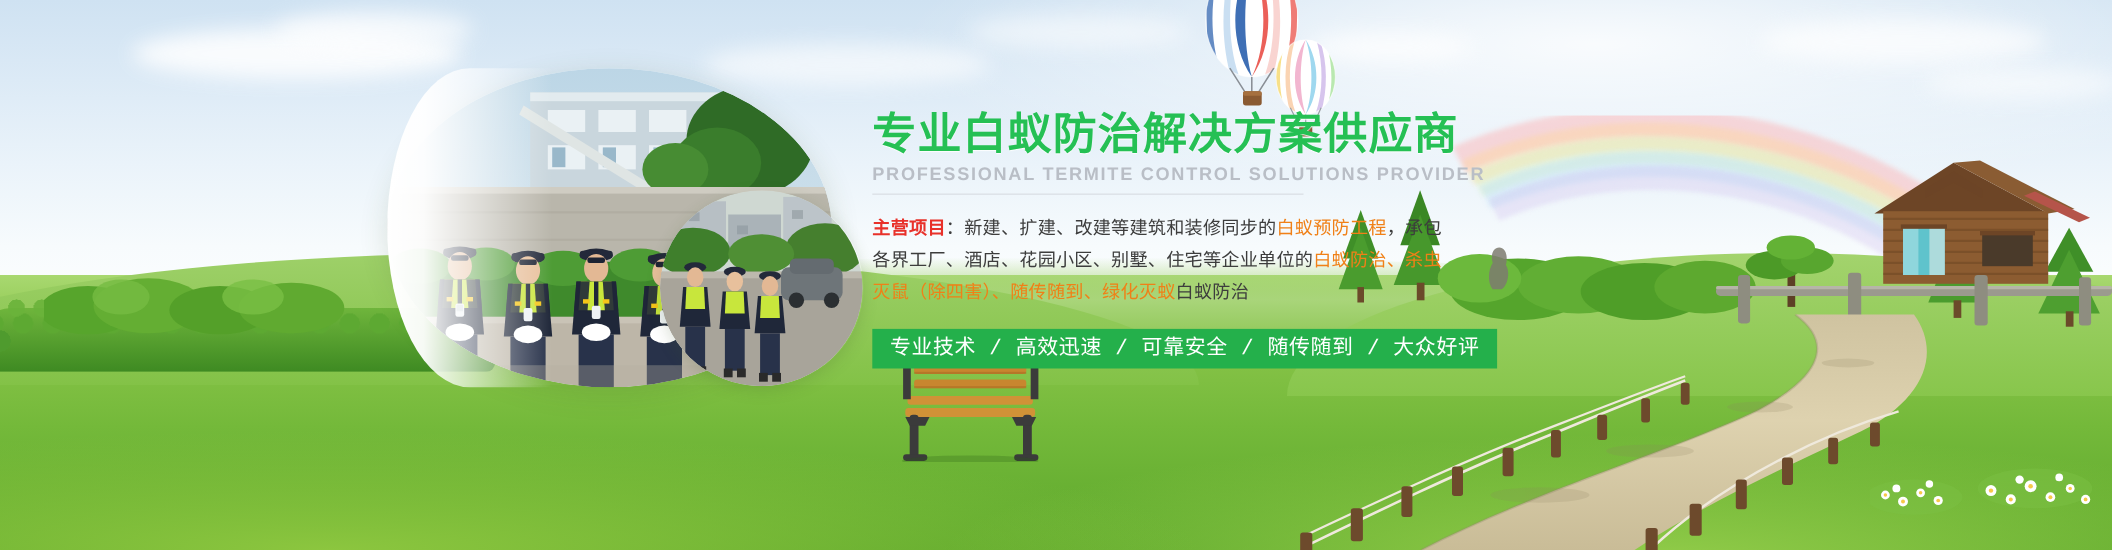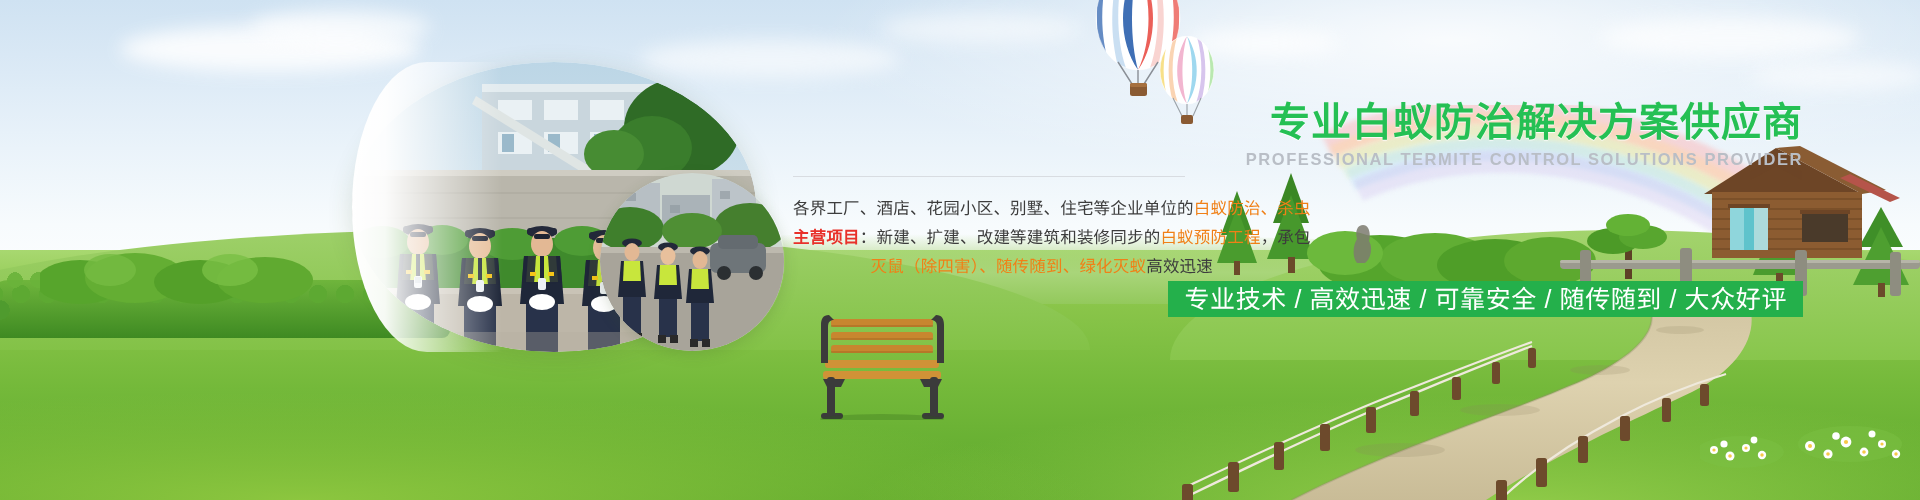--- a/index.html
+++ b/index.html
@@ -2,21 +2,21 @@
 <html lang="zh-CN"><head>
 <meta charset="utf-8">
 <title>Termite Control Banner</title>
 <style>
   * { margin:0; padding:0; box-sizing:border-box; }
   html,body { width:1920px; height:500px; overflow:hidden; }
   body {
     font-family:"Liberation Sans","DejaVu Sans",sans-serif;
     background:#ffffff;
   }
-  .banner { position:relative; width:1920px; height:500px; overflow:hidden;text-align:right; }
+  .banner { position:relative; width:1920px; height:500px; overflow:hidden; }
 
   
   .sky {
     position:absolute; left:0; top:0; width:1920px; height:330px;
     background:linear-gradient(to bottom,#cfe2f2 0%,#dceaf6 22%,#eaf3fa 45%,#f7fbfd 68%,#ffffff 92%);
   }
   .sky-wash {
     position:absolute; left:0; top:0; width:1920px; height:230px;
     background:radial-gradient(ellipse 900px 200px at 1450px 40px, rgba(255,255,255,.85) 0%, rgba(255,255,255,0) 70%);
   }
@@ -135,24 +135,24 @@
 
   .body-copy { margin-top:17px; width:420px; }
   .body-line {
     font-size:16.5px; line-height:29px; color:#3d3d3d; white-space:nowrap;
     letter-spacing:.2px;
   }
   .hl-red    { color:#e8312a; font-weight:bold; }
   .hl-orange { color:#f08017; }
 
   .feature-bar {
-    display:inline-block;
+    margin-top:18px; display:inline-block;
     background:#24b04b; color:#ffffff;
-    font-size:25px; line-height:36px; height:36px;
-    padding:0 16px; letter-spacing:.6px; white-space:nowrap;
+    font-size:19px; line-height:36px; height:36px;
+    padding:0 16px; letter-spacing:.6px; white-space:nowrap;font-family:Liberation Mono, monospace;
   }
 
   .flowers { position:absolute; }
 </style>
 </head>
 <body>
 
 <div class="banner">
 
   <div class="sky"></div>
@@ -662,21 +662,21 @@
 
   <div class="textblock">
 
     <div class="headline">专业白蚁防治解决方案供应商</div>
 
     <div class="subline">PROFESSIONAL TERMITE CONTROL SOLUTIONS PROVIDER</div>
 
     <div class="rule"></div>
 
     <div class="body-copy">
+      <div class="body-line"><span class="hl-red">主营项目</span><span>：新建、扩建、改建等建筑和装修同步的</span><span class="hl-orange">白蚁预防工程</span><span>，承包</span></div>
       <div class="body-line"><span>各界工厂、酒店、花园小区、别墅、住宅等企业单位的</span><span class="hl-orange">白蚁防治、杀虫</span></div>
-      <div class="body-line"><span class="hl-red">主营项目</span><span>：新建、扩建、改建等建筑和装修同步的</span><span class="hl-orange">白蚁预防工程</span><span>，承包</span></div>
-      <div class="body-line"><span class="hl-orange">灭鼠（除四害）、随传随到、绿化灭蚁</span><span>高效迅速</span></div>
+      <div class="body-line"><span class="hl-orange">灭鼠（除四害）、随传随到、绿化灭蚁</span><span>白蚁防治</span></div>
     </div>
 
     <div class="feature-bar">专业技术 / 高效迅速 / 可靠安全 / 随传随到 / 大众好评</div>
   </div>
 
 </div>
 
 </body></html>

